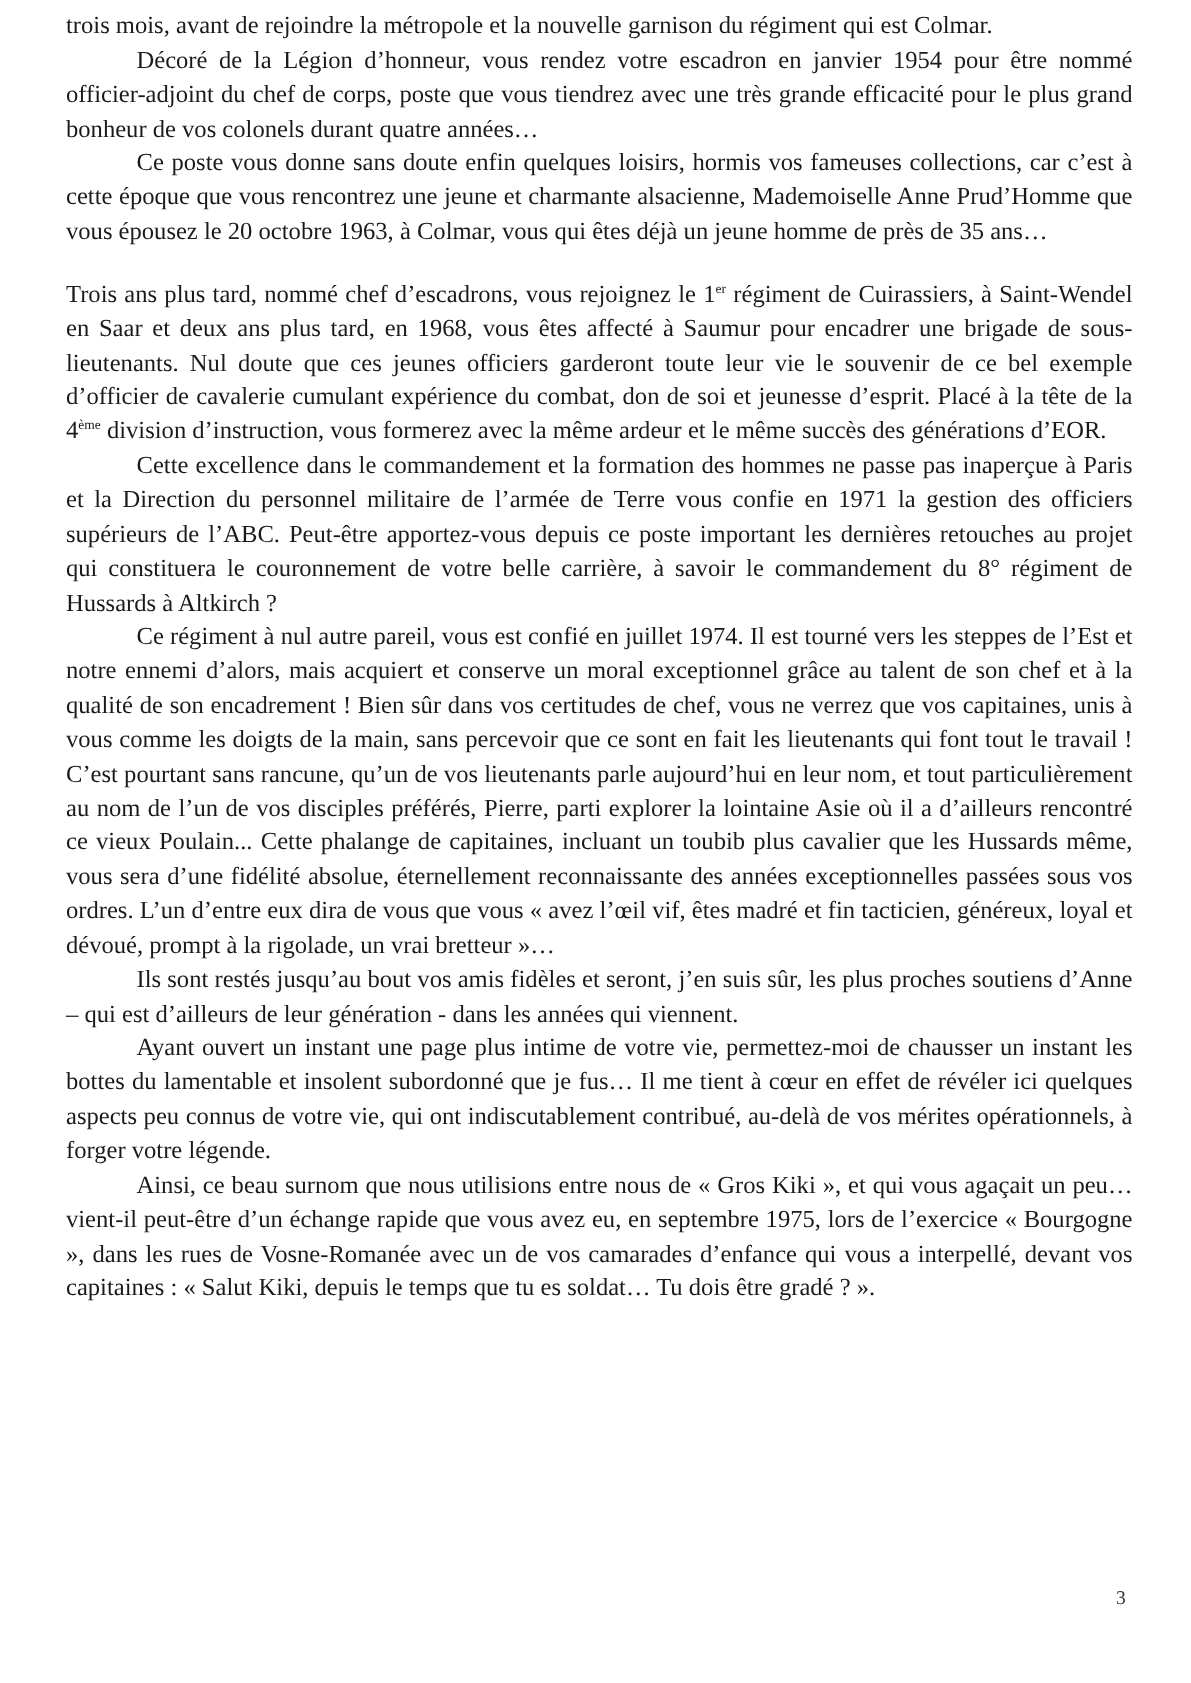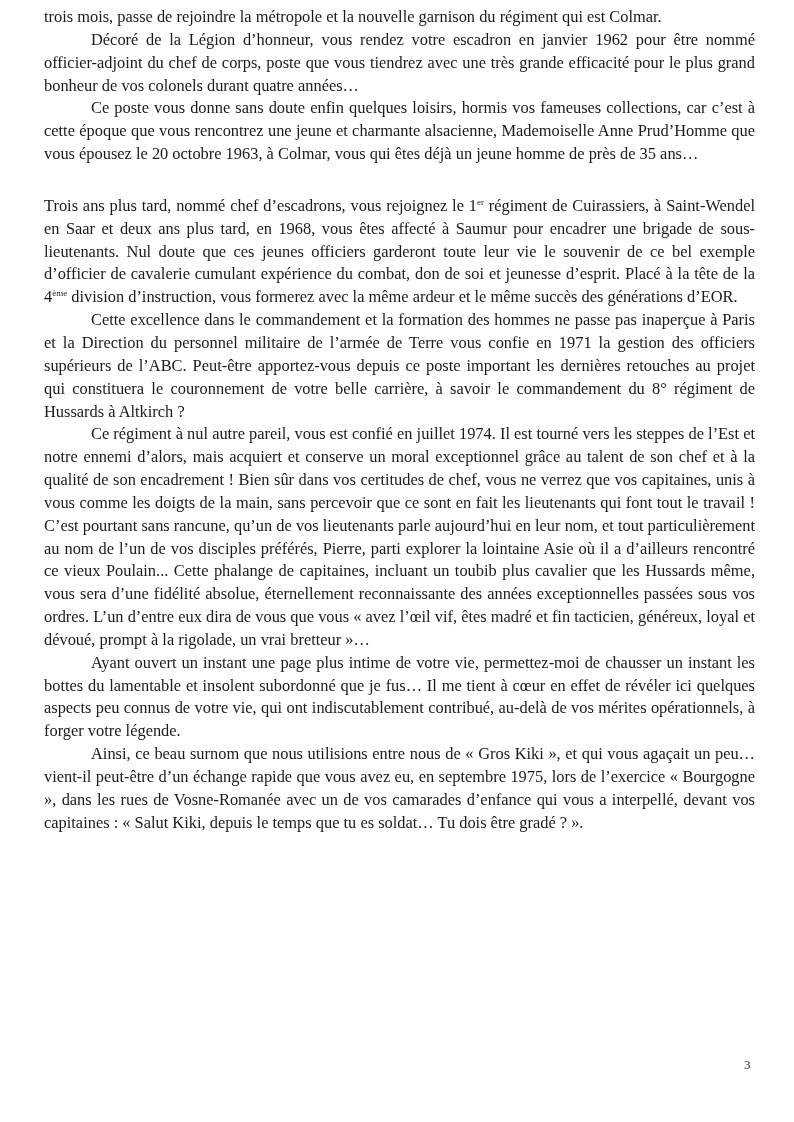--- a/index.html
+++ b/index.html
@@ -3,31 +3,32 @@
 <meta charset="utf-8">
 <style>
   html, body { margin: 0; padding: 0; }
   body {
     width: 794px; height: 1122px; background: #ffffff; position: relative; overflow: hidden;
     font-family: "Liberation Serif", "DejaVu Serif", serif; color: #1a1a1a;
   }
   .page { position: absolute; left: 44px; top: 6px; width: 711px; }
   .p { margin: 0; font-size: 16.4px; line-height: 22.85px; text-align: justify; }
   .p.indent { text-indent: 47px; }
-  .p.gap { margin-top: 29px; }
+  .p.gap { margin-top: 19px; }
   sup { font-size: 9px; line-height: 0; vertical-align: 6px; }
   .pagenum { position: absolute; left: 744px; top: 1057px; font-size: 13px; font-family: "Liberation Serif", serif; color: #333; }
 </style>
 </head>
 <body>
 
 <div class="page">
-  <p class="p">trois mois, passe de rejoindre la métropole et la nouvelle garnison du régiment qui est Colmar.</p>
-  <p class="p indent">Décoré de la Légion d’honneur, vous rendez votre escadron en janvier 1962 pour être nommé officier-adjoint du chef de corps, poste que vous tiendrez avec une très grande efficacité pour le plus grand bonheur de vos colonels durant quatre années…</p>
+  <p class="p">trois mois, avant de rejoindre la métropole et la nouvelle garnison du régiment qui est Colmar.</p>
+  <p class="p indent">Décoré de la Légion d’honneur, vous rendez votre escadron en janvier 1954 pour être nommé officier-adjoint du chef de corps, poste que vous tiendrez avec une très grande efficacité pour le plus grand bonheur de vos colonels durant quatre années…</p>
   <p class="p indent">Ce poste vous donne sans doute enfin quelques loisirs, hormis vos fameuses collections, car c’est à cette époque que vous rencontrez une jeune et charmante alsacienne, Mademoiselle Anne Prud’Homme que vous épousez le 20 octobre 1963, à Colmar, vous qui êtes déjà un jeune homme de près de 35 ans…</p>
   <p class="p gap"><span>Trois ans plus tard, nommé chef d’escadrons, vous rejoignez le 1</span><sup>er</sup><span> régiment de Cuirassiers, à Saint-Wendel en Saar et deux ans plus tard, en 1968, vous êtes affecté à Saumur pour encadrer une brigade de sous-lieutenants. Nul doute que ces jeunes officiers garderont toute leur vie le souvenir de ce bel exemple d’officier de cavalerie cumulant expérience du combat, don de soi et jeunesse d’esprit. Placé à la tête de la 4</span><sup>ème</sup><span> division d’instruction, vous formerez avec la même ardeur et le même succès des générations d’EOR.</span></p>
   <p class="p indent">Cette excellence dans le commandement et la formation des hommes ne passe pas inaperçue à Paris et la Direction du personnel militaire de l’armée de Terre vous confie en 1971 la gestion des officiers supérieurs de l’ABC. Peut-être apportez-vous depuis ce poste important les dernières retouches au projet qui constituera le couronnement de votre belle carrière, à savoir le commandement du 8° régiment de Hussards à Altkirch ?</p>
   <p class="p indent">Ce régiment à nul autre pareil, vous est confié en juillet 1974. Il est tourné vers les steppes de l’Est et notre ennemi d’alors, mais acquiert et conserve un moral exceptionnel grâce au talent de son chef et à la qualité de son encadrement ! Bien sûr dans vos certitudes de chef, vous ne verrez que vos capitaines, unis à vous comme les doigts de la main, sans percevoir que ce sont en fait les lieutenants qui font tout le travail ! C’est pourtant sans rancune, qu’un de vos lieutenants parle aujourd’hui en leur nom, et tout particulièrement au nom de l’un de vos disciples préférés, Pierre, parti explorer la lointaine Asie où il a d’ailleurs rencontré ce vieux Poulain... Cette phalange de capitaines, incluant un toubib plus cavalier que les Hussards même, vous sera d’une fidélité absolue, éternellement reconnaissante des années exceptionnelles passées sous vos ordres. L’un d’entre eux dira de vous que vous «  avez l’œil vif, êtes madré et fin tacticien, généreux, loyal et dévoué, prompt à la rigolade, un vrai bretteur »…</p>
+  <p class="p indent">Ils sont restés jusqu’au bout vos amis fidèles et seront, j’en suis sûr, les plus proches soutiens d’Anne – qui est d’ailleurs de leur génération - dans les années qui viennent.</p>
   <p class="p indent">Ayant ouvert un instant une page plus intime de votre vie, permettez-moi de chausser un instant les bottes du lamentable et insolent subordonné que je fus… Il me tient à cœur en effet de révéler ici quelques aspects peu connus de votre vie, qui ont indiscutablement contribué, au-delà de vos mérites opérationnels, à forger votre légende.</p>
   <p class="p indent">Ainsi, ce beau surnom que nous utilisions entre nous de « Gros Kiki », et qui vous agaçait un peu… vient-il peut-être d’un échange rapide que vous avez eu, en septembre 1975, lors de l’exercice « Bourgogne », dans les rues de Vosne-Romanée avec un de vos camarades d’enfance qui vous a interpellé, devant vos capitaines : « Salut Kiki, depuis le temps que tu es soldat… Tu dois être gradé ? ».</p>
 </div>
 
 <div class="pagenum">3</div>
 
 </body></html>

